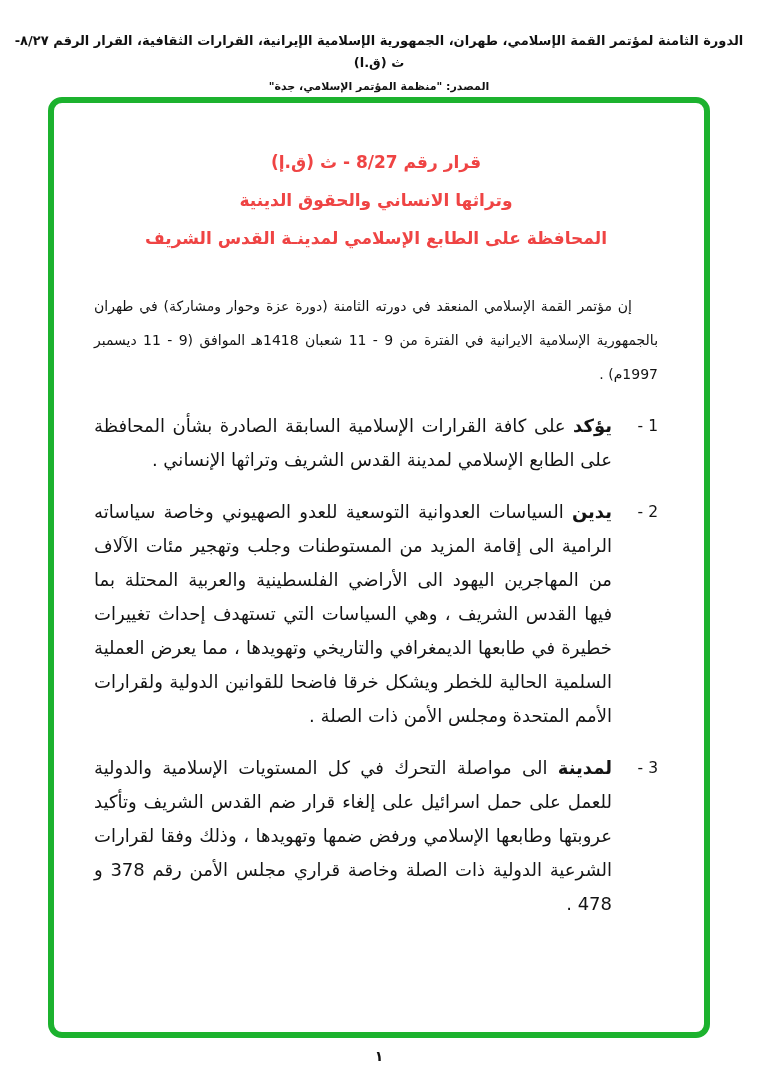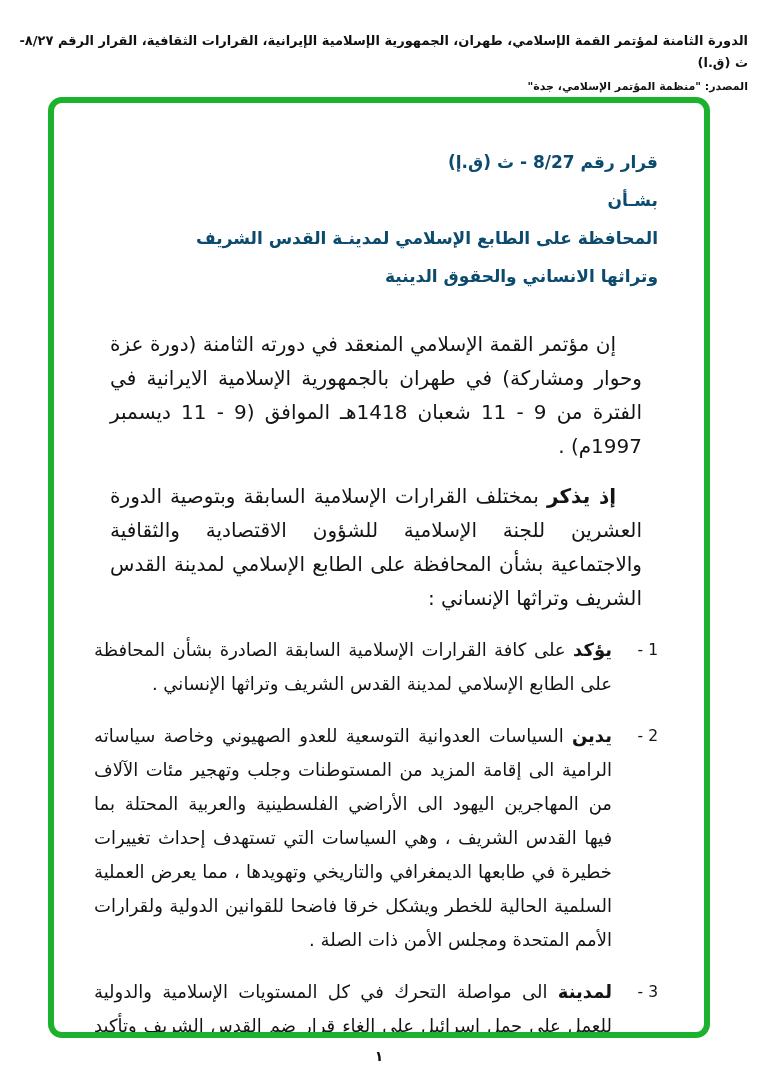--- a/index.html
+++ b/index.html
@@ -15,21 +15,21 @@
     background: #ffffff;
     overflow: hidden;
   }
   
   .doc-header {
     position: absolute;
     top: 30px;
     left: 10px;
     right: 10px;
     direction: rtl;
-    text-align: right;
+    text-align: center;
     color: #111;
   }
   .doc-header .line1 {
     font-size: 13px;
     font-weight: bold;
     letter-spacing: 0.2px;
     line-height: 22px;
   }
   .doc-header .line2 {
     font-size: 11px;
@@ -50,32 +50,33 @@
     background: #ffffff;
     overflow: hidden;
   }
   .doc-content {
     direction: rtl;
     padding: 40px 46px 0 40px;
     color: #141414;
   }
   
   .title-block {
+    text-align: center;
     font-weight: bold;
     font-size: 17px;
     line-height: 38px;
-    color: #0c4a6e;
+    color: #ef4444;
   }
   
   .para {
-    font-size: 20px;
+    font-size: 14px;
     line-height: 34px;
     text-align: justify;
     text-align-last: right;
-    margin: 16px;
+    margin: 0;
   }
   .para.indented { text-indent: 26px; }
   .p1 { margin-top: 32px; }
   .p2 { margin-top: 16px; }
   .lead { font-weight: bold; }
   
   .item {
     display: flex;
     direction: rtl;
     margin-top: 18px;
@@ -116,28 +117,26 @@
   <div class="doc-header">
     <div class="line1">الدورة الثامنة لمؤتمر القمة الإسلامي، طهران، الجمهورية الإسلامية الإيرانية، القرارات الثقافية، القرار الرقم ٨/٢٧-ث (ق.ا)</div>
     <div class="line2">المصدر:  "منظمة المؤتمر الإسلامي، جدة"</div>
   </div>
 
   <div class="doc-frame">
     <div class="doc-content">
 
       <div class="title-block">
         <div>قرار رقم 8/27 - ث (ق.إ)</div>
-        <div>بشـأن</div>
+        <div>وتراثها الانساني والحقوق الدينية</div>
         <div>المحافظة على الطابع الإسلامي لمدينـة القدس الشريف</div>
-        <div>وتراثها الانساني والحقوق الدينية</div>
       </div>
 
       <p class="para indented p1"><span>إن مؤتمر القمة الإسلامي المنعقد في دورته الثامنة (دورة عزة وحوار ومشاركة) في طهران بالجمهورية الإسلامية الايرانية في الفترة من 9 - 11 شعبان 1418هـ الموافق (9 - 11 ديسمبر 1997م) .</span></p>
 
-      <p class="para indented p2"><span class="lead">إذ يذكر</span> <span>بمختلف القرارات الإسلامية السابقة وبتوصية الدورة العشرين للجنة الإسلامية للشؤون الاقتصادية والثقافية والاجتماعية بشأن المحافظة على الطابع الإسلامي لمدينة القدس الشريف وتراثها الإنساني :</span></p>
 
       <div class="item">
         <div class="item-num">1 -</div>
         <div class="item-text"><span class="lead">يؤكد</span> <span>على كافة القرارات الإسلامية السابقة الصادرة بشأن المحافظة على الطابع الإسلامي لمدينة القدس الشريف وتراثها الإنساني .</span></div>
       </div>
 
       <div class="item">
         <div class="item-num">2 -</div>
         <div class="item-text"><span class="lead">يدين</span> <span>السياسات العدوانية التوسعية للعدو الصهيوني وخاصة سياساته الرامية الى إقامة المزيد من المستوطنات وجلب وتهجير مئات الآلاف من المهاجرين اليهود الى الأراضي الفلسطينية والعربية المحتلة بما فيها القدس الشريف ، وهي السياسات التي تستهدف إحداث تغييرات خطيرة في طابعها الديمغرافي والتاريخي وتهويدها ، مما يعرض العملية السلمية الحالية للخطر ويشكل خرقا فاضحا للقوانين الدولية ولقرارات الأمم المتحدة ومجلس الأمن ذات الصلة .</span></div>
       </div>

